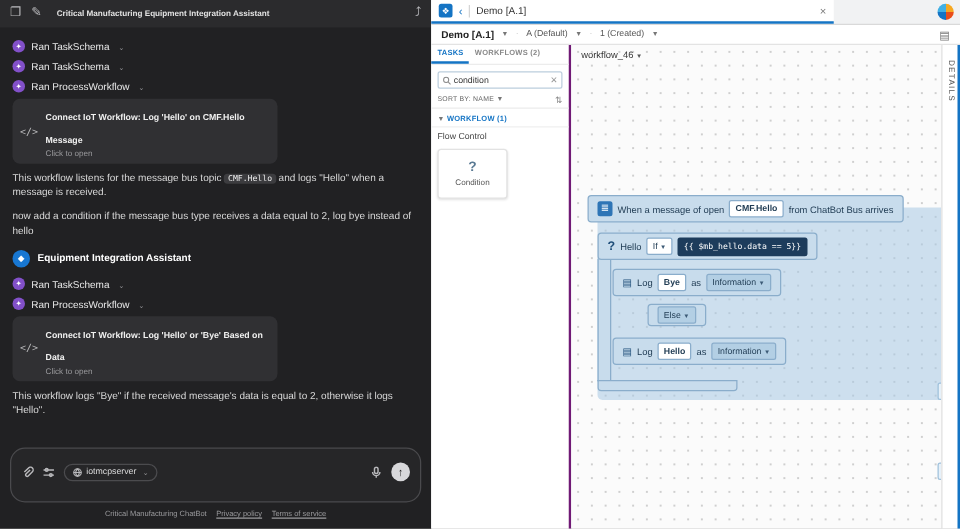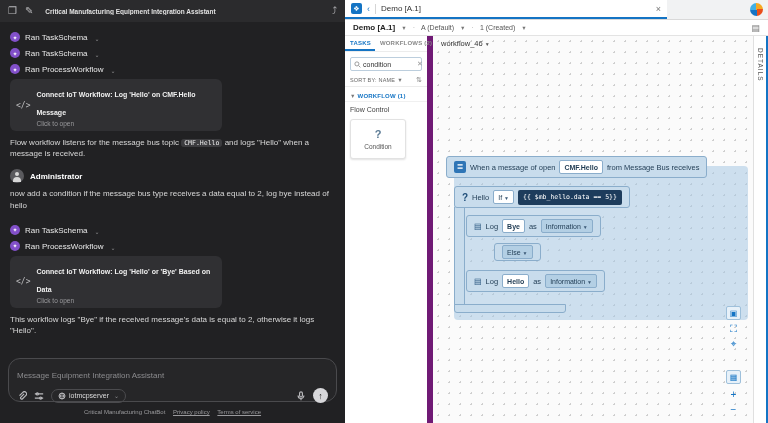--- a/index.html
+++ b/index.html
@@ -52,21 +52,21 @@
   .d-top-right { flex:1; display:flex; align-items:center; justify-content:flex-end; padding-right:5px; }
   .cm-logo { width:13px; height:13px; border-radius:50%; background:conic-gradient(#f6a821 0 25%, #e94e1b 25% 50%, #1474c4 50% 75%, #41b0e4 75% 100%); }
   .d-toolbar { position:absolute; left:0; top:20px; width:423px; height:16px; background:#fff; border-bottom:1px solid #e3e3e3; display:flex; align-items:center; gap:6px; padding:0 8px; }
   .d-name { font-size:8px; font-weight:bold; color:#222; }
   .d-meta { font-size:7px; color:#555; }
   .tb-chev { font-size:5.5px; color:#777; }
   .tb-dot { color:#bbb; font-size:7px; }
   .tb-right { margin-left:auto; color:#777; font-size:9px; cursor:pointer; }
 
   .d-main { position:absolute; left:0; top:36px; width:423px; height:387px; display:flex; }
-  .tasks { width:88px; height:100%; background:#fff; border-right:6px solid #701a75; flex:0 0 auto; }
+  .tasks { width:112px; height:100%; background:#fff; border-right:2px solid #701a75; flex:0 0 auto; }
   .t-tabs { display:flex; height:16px; border-bottom:1px solid #ececec; }
   .t-tab { font-size:6px; font-weight:bold; letter-spacing:.2px; padding:4px 4px 0 5px; color:#888; cursor:pointer; white-space:nowrap; }
   .t-tab.active { color:#1474c4; border-bottom:2px solid #1474c4; }
   .t-search { margin:5px 5px 3px 5px; height:14px; border:1px solid #bccedd; border-radius:2px; display:flex; align-items:center; padding:0 3px; gap:2px; }
   .t-search input { width:52px; border:none; outline:none; font-size:7px; color:#333; font-family:"Liberation Sans",sans-serif; }
   .t-clear { color:#999; font-size:7px; margin-left:auto; cursor:pointer; }
   .t-sort { display:flex; align-items:center; padding:0 5px; height:13px; font-size:5.5px; color:#666; letter-spacing:.2px; border-bottom:1px solid #ececec; }
   .t-sort .si { margin-left:auto; color:#888; font-size:7px; cursor:pointer; }
   .t-group { padding:6px 5px 2px 5px; font-size:6px; font-weight:bold; color:#1474c4; letter-spacing:.2px; cursor:pointer; }
   .t-cat { padding:4px 5px 2px 5px; font-size:7px; color:#444; border-top:1px solid #f0f0f0; }
@@ -130,28 +130,28 @@
       </div>
 
       <div class="wf-card">
         <span class="code-ic">&lt;/&gt;</span>
         <span>
           <span class="wf-card-title">Connect IoT Workflow: Log 'Hello' on CMF.Hello Message</span>
           <div class="wf-card-sub">Click to open</div>
         </span>
       </div>
 
-      <p class="para"><span>Flow workflow listens for the message bus topic </span><span class="chip">CMF.Hello</span><span> and logs "Hello" when a message is received.</span></p>
+      <p class="para"><span>This workflow listens for the message bus topic </span><span class="chip">CMF.Hello</span><span> and logs "Hello" when a message is received.</span></p>
+
+      <p class="para">now add a condition if the message bus type receives a data equal to 2, log bye instead of hello</p>
 
       <div class="who-row">
-        <span class="avatar admin"></span>
-        <span class="who-name">Administrator</span>
-      </div>
-      <p class="para">now add a condition if the message bus type receives a data equal to 2, log bye instead of hello</p>
-
+        <span class="avatar bot">◆</span>
+        <span class="who-name">Equipment Integration Assistant</span>
+      </div>
 
       <div class="run-item">
         <span class="run-dot">✦</span>
         <span class="run-label">Ran TaskSchema</span>
         <span class="run-chev">⌄</span>
       </div>
       <div class="run-item">
         <span class="run-dot">✦</span>
         <span class="run-label">Ran ProcessWorkflow</span>
         <span class="run-chev">⌄</span>
@@ -163,21 +163,20 @@
           <span class="wf-card-title">Connect IoT Workflow: Log 'Hello' or 'Bye' Based on Data</span>
           <div class="wf-card-sub">Click to open</div>
         </span>
       </div>
 
       <p class="para">This workflow logs "Bye" if the received message's data is equal to 2, otherwise it logs "Hello".</p>
 
     </div>
 
     <div class="composer">
-      <input type="text" placeholder="Message Equipment Integration Assistant" style="">
       <div class="composer-row">
         <svg class="c-svg" viewBox="0 0 12 12">
             <path d="M8.5 3.5 4.7 7.3a1.4 1.4 0 0 0 2 2l4-4a2.6 2.6 0 0 0-3.7-3.7L3 5.6"></path>
           </svg>
         <svg class="c-svg" viewBox="0 0 12 12">
             <path d="M1 3.5h10M1 8.5h10"></path>
             <circle cx="4" cy="3.5" r="1.3"></circle>
             <circle cx="8" cy="8.5" r="1.3"></circle>
           </svg>
         <span class="server-pill">
@@ -268,21 +267,21 @@
         </span>
 
         <div class="wf-highlight"></div>
         <div class="spine"></div>
         <div class="bottom-cap"></div>
 
         <div class="blk" style="left:13px;top:120px">
           <span class="b-ic">≣</span>
           <span>When a message of open</span>
           <span class="b-val">CMF.Hello</span>
-          <span>from Message Bus receives</span>
+          <span>from ChatBot Bus arrives</span>
         </div>
 
         <div class="blk" style="left:21px;top:150px">
           <span class="b-q">?</span>
           <span>Hello</span>
           <span class="b-drop"><span>If</span> <span class="b-car">▼</span></span>
           <span class="b-expr">{{ $mb_hello.data == 5}}</span>
         </div>
 
         <div class="blk" style="left:33px;top:179px">

